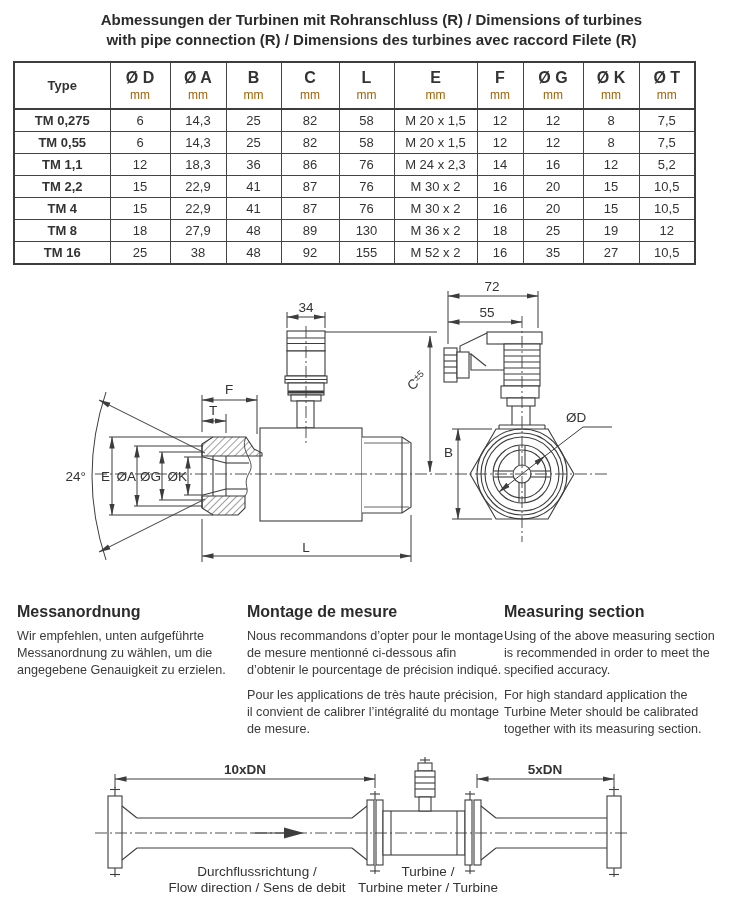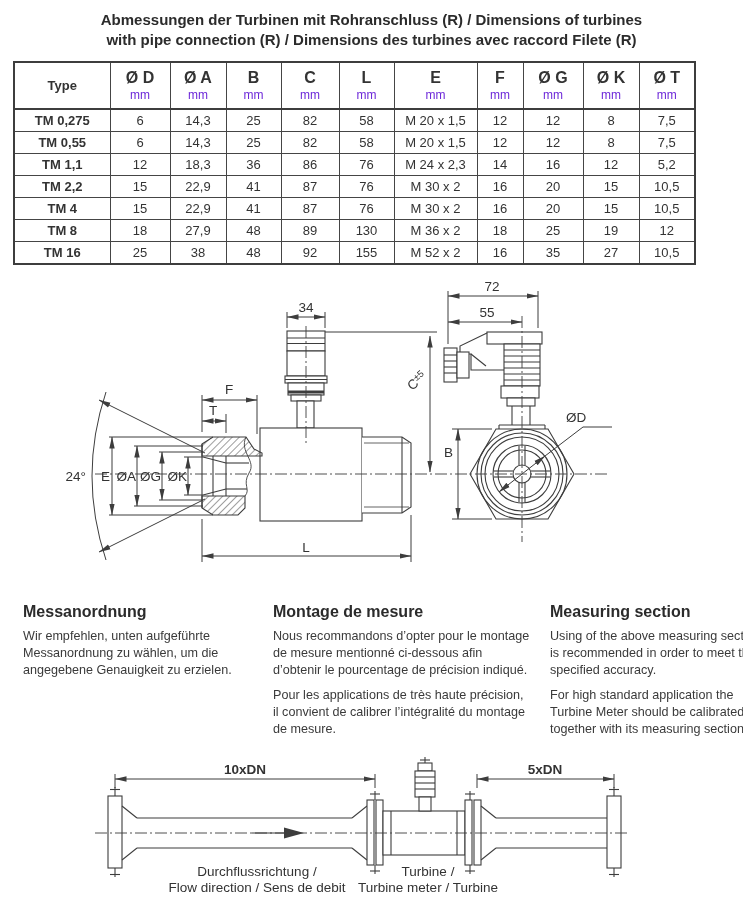--- a/index.html
+++ b/index.html
@@ -16,28 +16,28 @@
     margin:9px 0 0 13px;border-collapse:collapse;table-layout:fixed;
     width:681px;height:200px;
   }
   table.dim th, table.dim td{
     border:1.5px solid #454545;text-align:center;vertical-align:middle;
     padding:0;font-size:13px;color:#333;
   }
   table.dim thead th{border-bottom:2px solid #3d3d3d;height:45px;}
   table.dim{border:2px solid #3d3d3d;}
   .hcell .lbl{font-weight:bold;font-size:16px;display:block;line-height:1.25;}
-  .hcell .unit{font-weight:normal;font-size:12px;display:block;line-height:1.2;color:#6d28d9;}
+  .hcell .unit{font-weight:normal;font-size:12px;display:block;line-height:1.2;color:#a16207;}
   th.typehead{font-size:13px;font-weight:bold;}
   td.typecell{font-weight:bold;}
   table.dim tbody td{height:21px;}
   svg{display:block;}
   svg text{fill:#333;font-family:"Liberation Sans",sans-serif;font-size:13.5px;}
   .sections{
-    display:flex;margin:6px 13px 0 23px;height:146px;gap:20px;
+    display:flex;margin:6px 13px 0 17px;height:146px;
   }
   .sec{flex:0 0 auto;}
   .sec.de{width:218px;margin-right:12px;}
   .sec.en{width:218px;margin-right:12px;}
   .sec.fr{width:257px;}
   .sec h3{margin:0;font-size:16px;font-weight:bold;color:#2b2b2b;line-height:1.2;}
   .sec p{margin:7px 0 0 0;font-size:12.6px;line-height:1.36;color:#3a3a3a;}
 </style>
 </head>
 <body>

